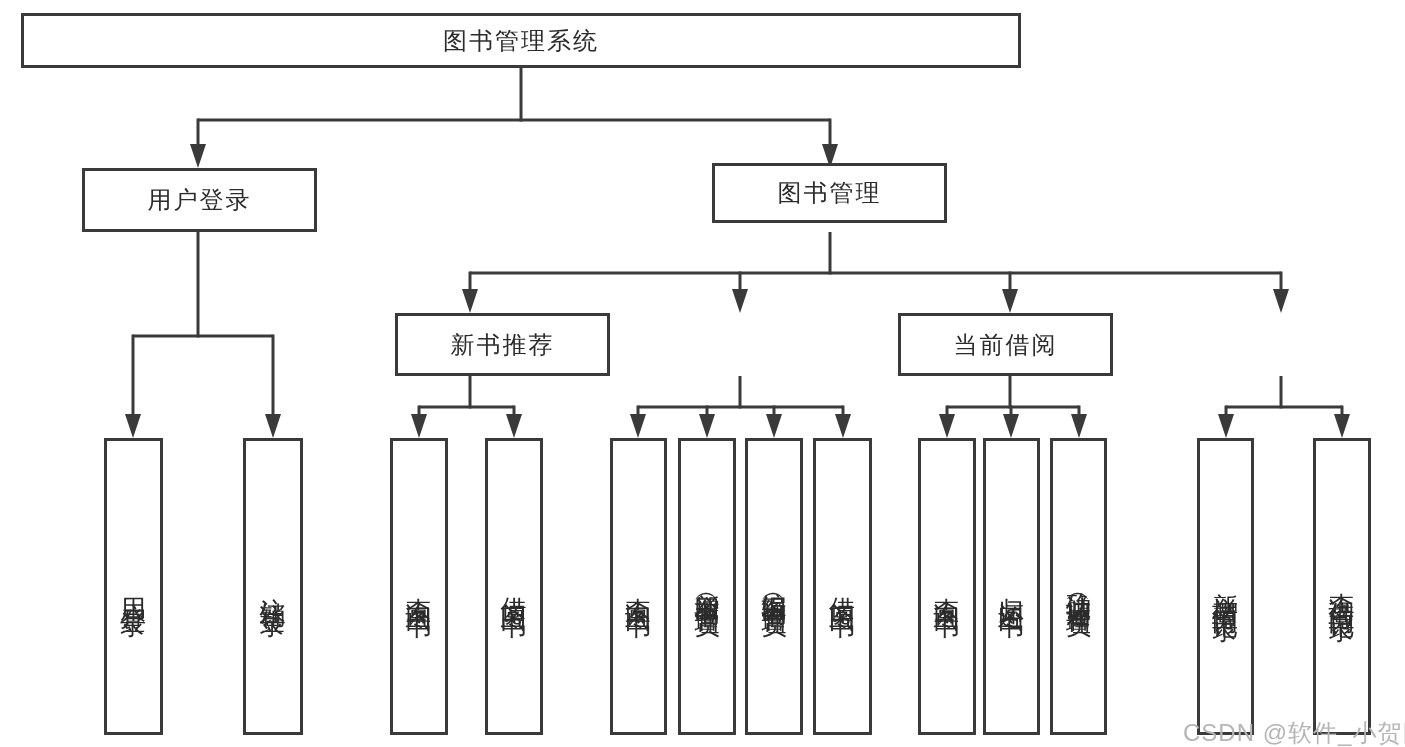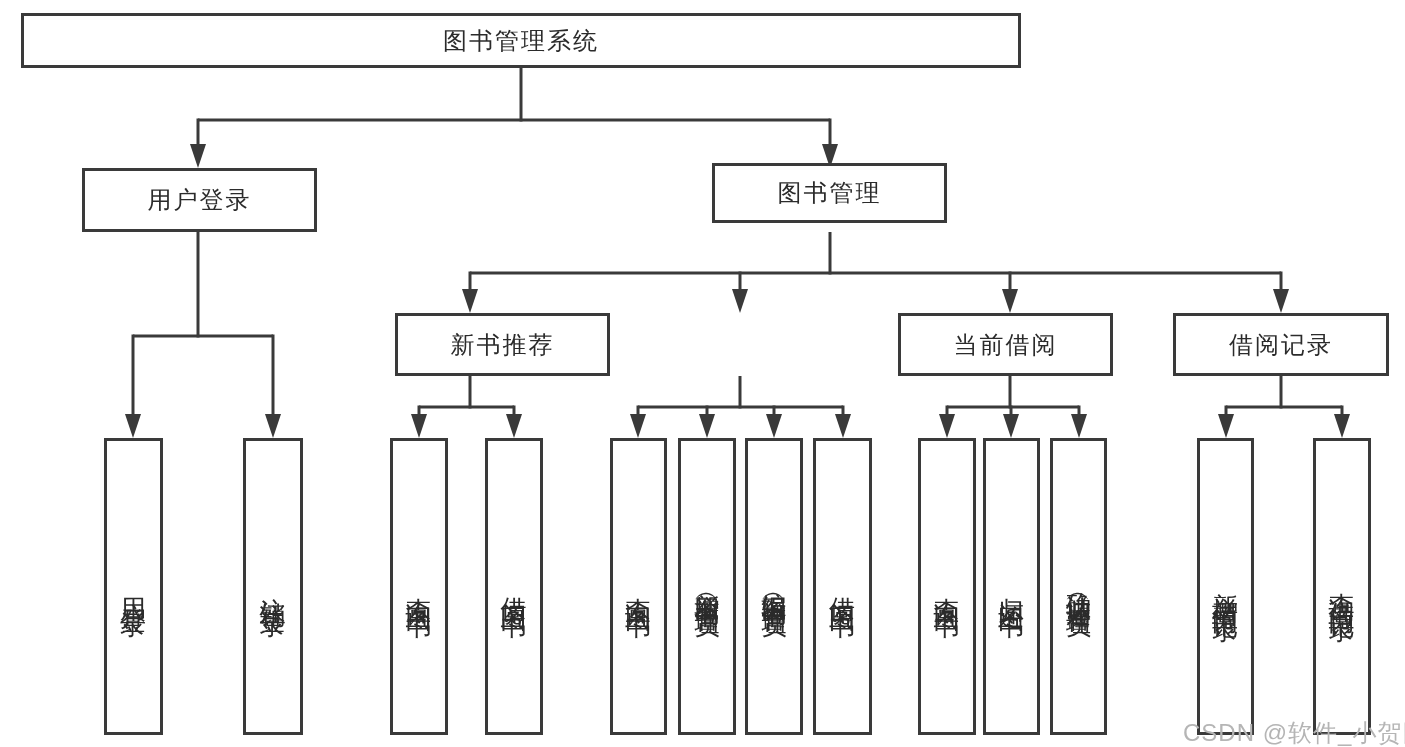--- a/index.html
+++ b/index.html
@@ -111,21 +111,20 @@
     <polygon points="1334,414 1350,414 1342,438" stroke="none"></polygon>
   </svg>
 
   <div class="box" style="left:21px;top:13px;width:1000px;height:55px;">图书管理系统</div>
 
   <div class="box" style="left:82px;top:168px;width:235px;height:64px;">用户登录</div>
   <div class="box" style="left:712px;top:163px;width:235px;height:60px;font-family:Liberation Mono, monospace;">图书管理</div>
 
   <div class="box" style="left:363px;top:313px;width:215px;height:63px;margin-left:32px;">新书推荐</div>
   <div class="box" style="left:898px;top:313px;width:215px;height:63px;">当前借阅</div>
-  <div class="box" style="left:1173px;top:313px;width:216px;height:63px;">借阅记录</div>
 
   <div class="box vbox" style="left:104px;top:438px;width:59px;height:297px;">用户登录</div>
   <div class="box vbox" style="left:243px;top:438px;width:60px;height:297px;">注销登录</div>
 
   <div class="box vbox" style="left:390px;top:438px;width:58px;height:297px;">查询图书</div>
   <div class="box vbox" style="left:485px;top:438px;width:58px;height:297px;">借阅图书</div>
 
   <div class="box vbox" style="left:610px;top:438px;width:57px;height:297px;">查询图书</div>
   <div class="box vbox long" style="left:678px;top:438px;width:58px;height:297px;">新增图书（管理员）</div>
   <div class="box vbox long" style="left:745px;top:438px;width:58px;height:297px;">编辑图书（管理员）</div>

